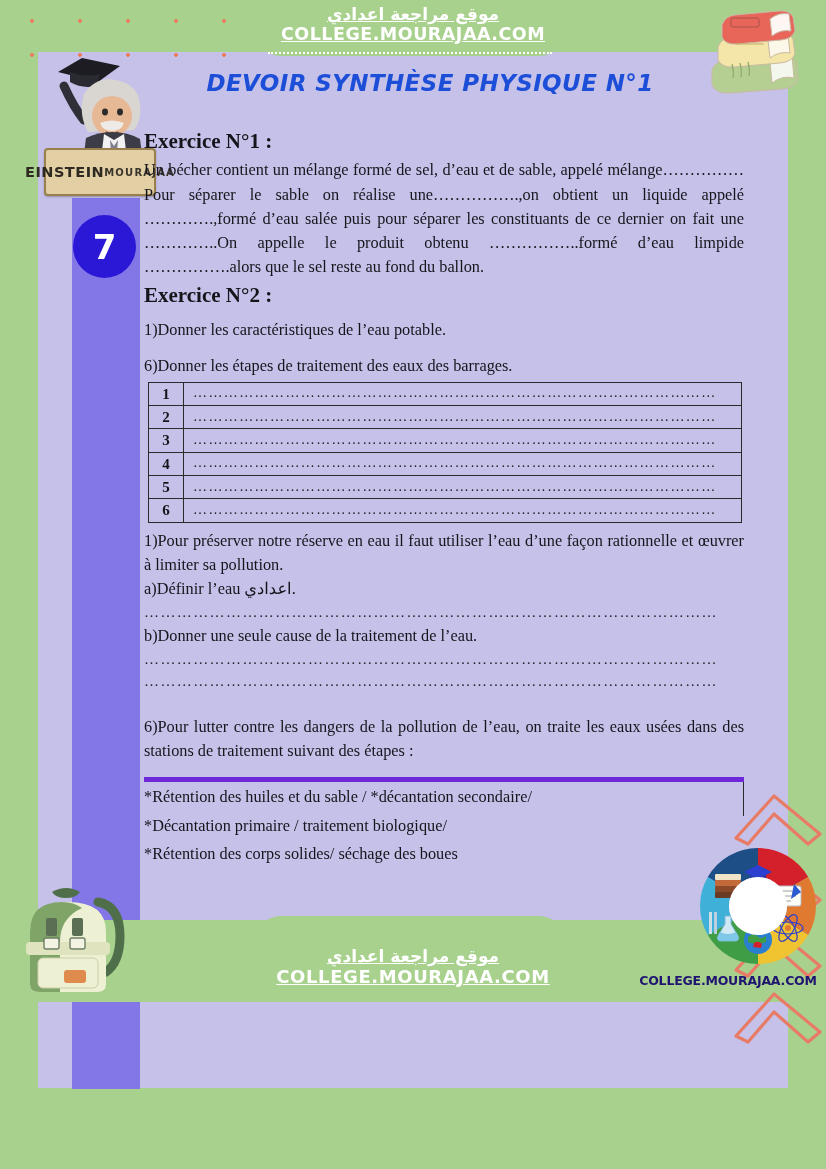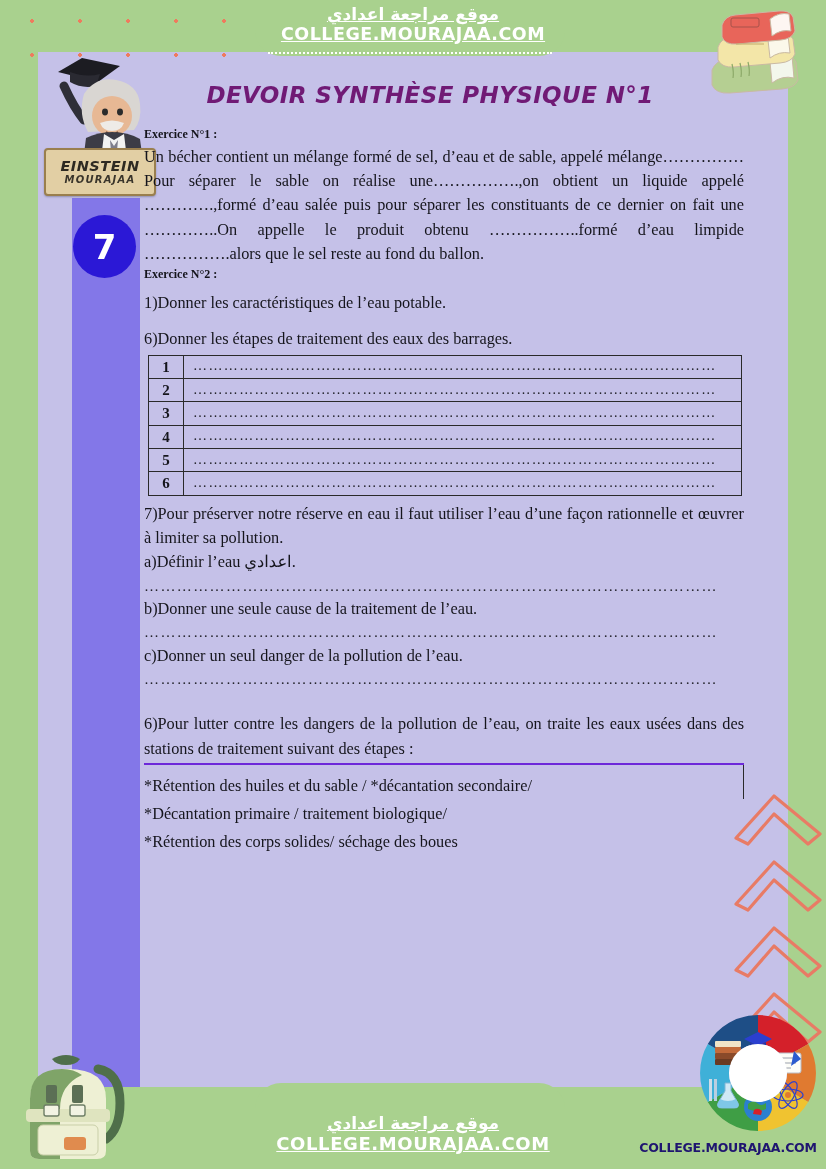--- a/index.html
+++ b/index.html
@@ -13,21 +13,21 @@
     overflow: hidden;
     background: #a9d18e;
     font-family: "Liberation Serif", serif;
   }
 
   
   #page {
     position: absolute;
     inset: 0;
     width: 826px;
-    height: 1169px;
+    height: 1002px;
     background: #a9d18e;
   }
 
   
   .dot-grid {
     position: absolute;
     left: 0; top: 0;
     width: 250px; height: 68px;
     background-image: radial-gradient(#ee7b5e 2.4px, transparent 2.6px);
     background-size: 48px 34px;
@@ -141,26 +141,25 @@
   }
   .einstein svg { display: block; }
   .badge-banner {
     position: absolute;
     left: 44px; top: 148px;
     width: 108px; height: 44px;
     background: #e2cfa4;
     border: 2px solid #9a7f4e;
     border-radius: 4px;
     display: flex;
-    flex-direction: column;
+    flex-direction: row;
     align-items: center;
     justify-content: center;
     z-index: 11;
     box-shadow: 0 1px 2px rgba(0,0,0,.25);
-    font-style: italic;
   }
   .badge-banner .l1 {
     font-family: "DejaVu Sans", sans-serif;
     font-size: 14.5px;
     font-weight: 700;
     color: #2e2a22;
     letter-spacing: .5px;
     line-height: 1;
   }
   .badge-banner .l2 {
@@ -177,39 +176,38 @@
   .doc-title {
     position: absolute;
     left: 150px; top: 70px;
     width: 560px;
     text-align: center;
     font-family: "DejaVu Sans", sans-serif;
     font-style: italic;
     font-weight: 700;
     font-size: 23px;
     letter-spacing: .4px;
-    color: #701a75;
+    color: #1d4ed8;
     z-index: 12;
-    margin-top: 12px;
   }
 
   
   .body-col {
     position: absolute;
     left: 144px; top: 126px;
     width: 600px;
     z-index: 12;
     color: #15151c;
     font-family: "Liberation Serif", serif;
     font-size: 16.3px;
     line-height: 1.49;
   }
   .ex-head {
     font-weight: 700;
-    font-size: 12px;
+    font-size: 21px;
     margin: 0 0 1px 0;
   }
   .p { margin: 0; }
   .p.just { text-align: justify; text-align-last: left; }
   .sp-sm { height: 6px; }
   .sp-md { height: 12px; }
   .sp-lg { height: 22px; }
 
   .dotline {
     margin: 0;
@@ -243,24 +241,24 @@
     padding-left: 9px;
     letter-spacing: 1.4px;
     font-size: 14px;
     overflow: hidden;
     white-space: nowrap;
     color: #23232b;
   }
 
   
   .steps-box {
-    margin-top: 2px;
-    border-top: 2px solid #6d28d9;
+    margin-top: 14px;
+    border-top: 5px solid #6d28d9;
     position: relative;
-    padding-top: 9px;
+    padding-top: 3px;
   }
   .steps-box .vbar {
     position: absolute;
     right: 0px; top: 0;
     width: 1px; height: 34px;
     background: #2a2a2a;
   }
   .steps-box .li { margin: 0 0 4px 0; }
 
   
@@ -469,26 +467,25 @@
           <td class="fill">…………………………………………………………………………………………</td>
         </tr>
         <tr>
           <td class="num">6</td>
           <td class="fill">…………………………………………………………………………………………</td>
         </tr>
       </tbody>
     </table>
 
     <div class="sp-sm"></div>
-    <p class="p just">7)Pour préserver notre réserve en eau il faut utiliser l’eau d’une façon rationnelle et œuvrer à limiter sa pollution.</p>
+    <p class="p just">1)Pour préserver notre réserve en eau il faut utiliser l’eau d’une façon rationnelle et œuvrer à limiter sa pollution.</p>
     <p class="p">a)Définir l’eau اعدادي.</p>
     <p class="dotline">……………………………………………………………………………………………</p>
     <p class="p">b)Donner une seule cause de la traitement de l’eau.</p>
     <p class="dotline">……………………………………………………………………………………………</p>
-    <p class="p">c)Donner un seul danger de la pollution de l’eau.</p>
     <p class="dotline">……………………………………………………………………………………………</p>
 
     <div class="sp-lg"></div>
     <p class="p just">6)Pour lutter contre  les dangers  de la pollution  de l’eau, on traite les eaux usées dans des stations de traitement suivant des étapes :</p>
 
     <div class="steps-box">
       <div class="vbar"></div>
       <p class="li">*Rétention des huiles et du sable / *décantation secondaire/</p>
       <p class="li">*Décantation primaire / traitement biologique/</p>
       <p class="li">*Rétention des corps solides/ séchage des boues</p>

